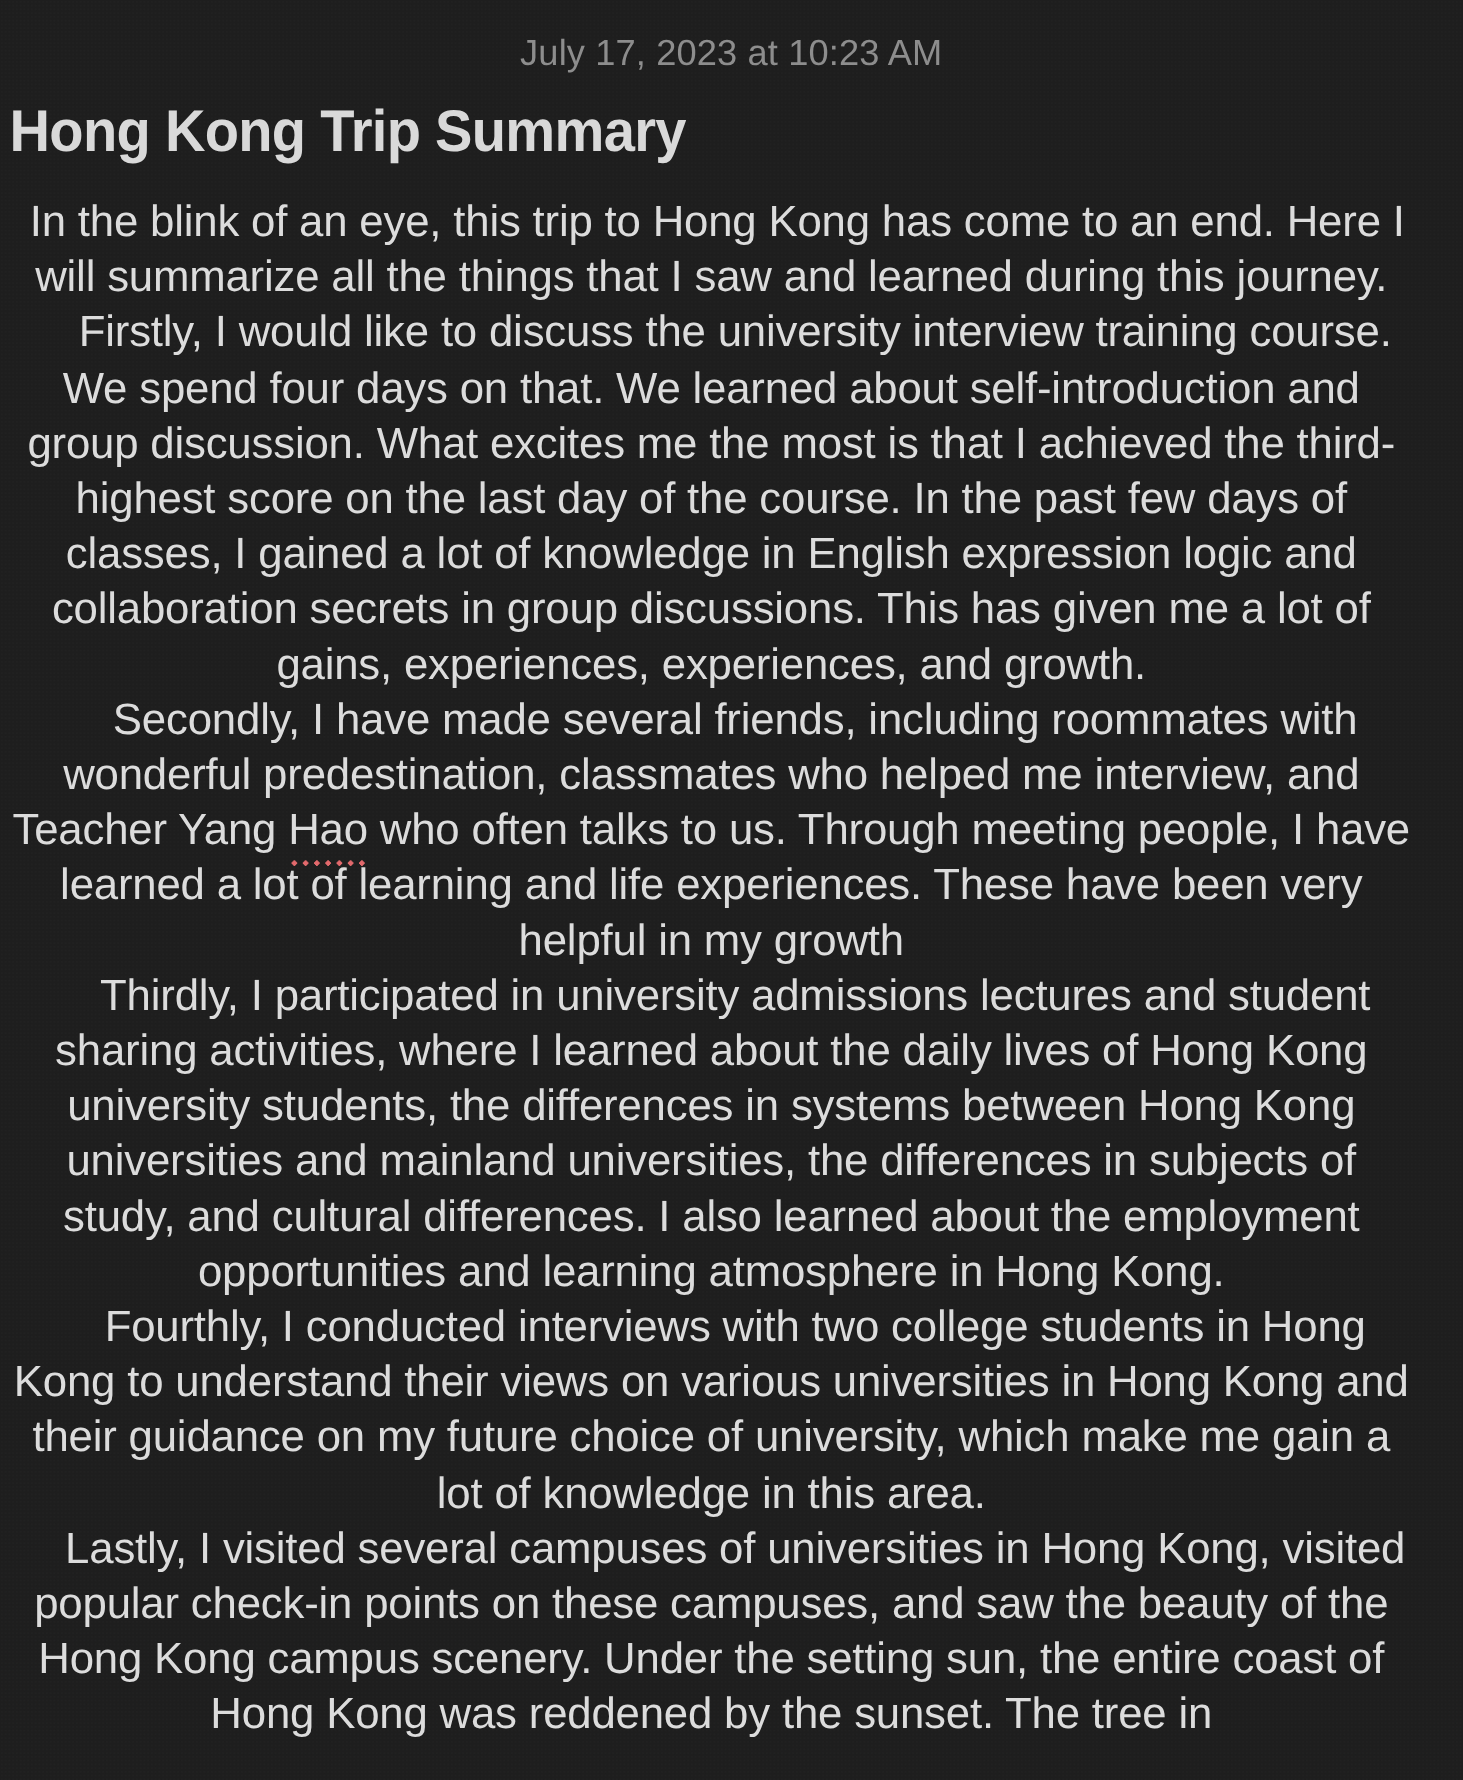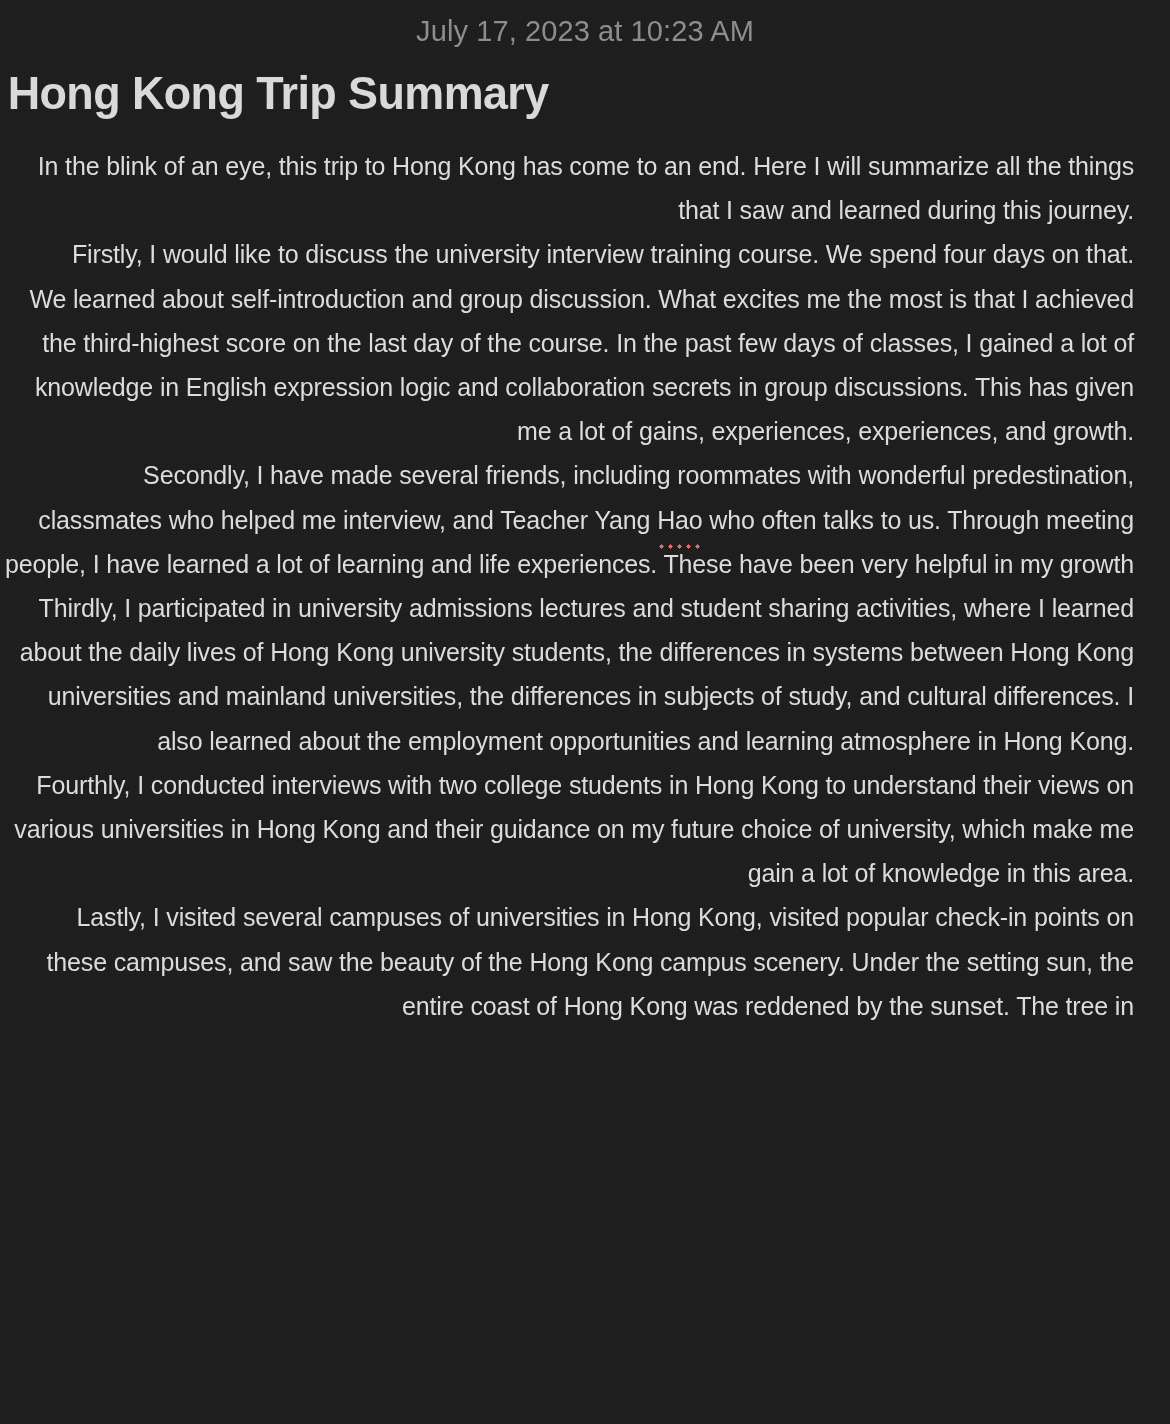--- a/index.html
+++ b/index.html
@@ -40,21 +40,21 @@
     overflow: hidden;
   }
 
   
   .note-timestamp {
     text-align: center;
     color: #8d8d8d;
     font-size: 29px;
     line-height: 50px;
     letter-spacing: 0.1px;
-    padding-top: 6px;
+    padding-top: 18px;
     white-space: nowrap;
   }
 
   
   .note-title {
     margin: 0;
     padding: 8px 0 0 8px;
     color: #d9d9d9;
     font-size: 47px;
     line-height: 58px;
@@ -63,26 +63,26 @@
     transform: scaleX(0.955);
     transform-origin: left center;
     white-space: nowrap;
   }
 
   
   .note-body {
     margin: 0;
     padding: 22px 36px 0 4px;
     color: #dcdcdc;
-    font-size: 25px;
+    font-size: 35px;
     line-height: 44.2px;
     letter-spacing: -0.15px;
     white-space: pre-wrap;
     word-wrap: break-word;
-    text-align: right;
+    text-align: center;
   }
 
   
   .misspelled {
     position: relative;
     display: inline-block;
     background-image: radial-gradient(circle closest-side, #e2696c 44%, rgba(0,0,0,0) 46%);
     background-size: 9px 9px;
     background-repeat: repeat-x;
     background-position: 0 100%;

